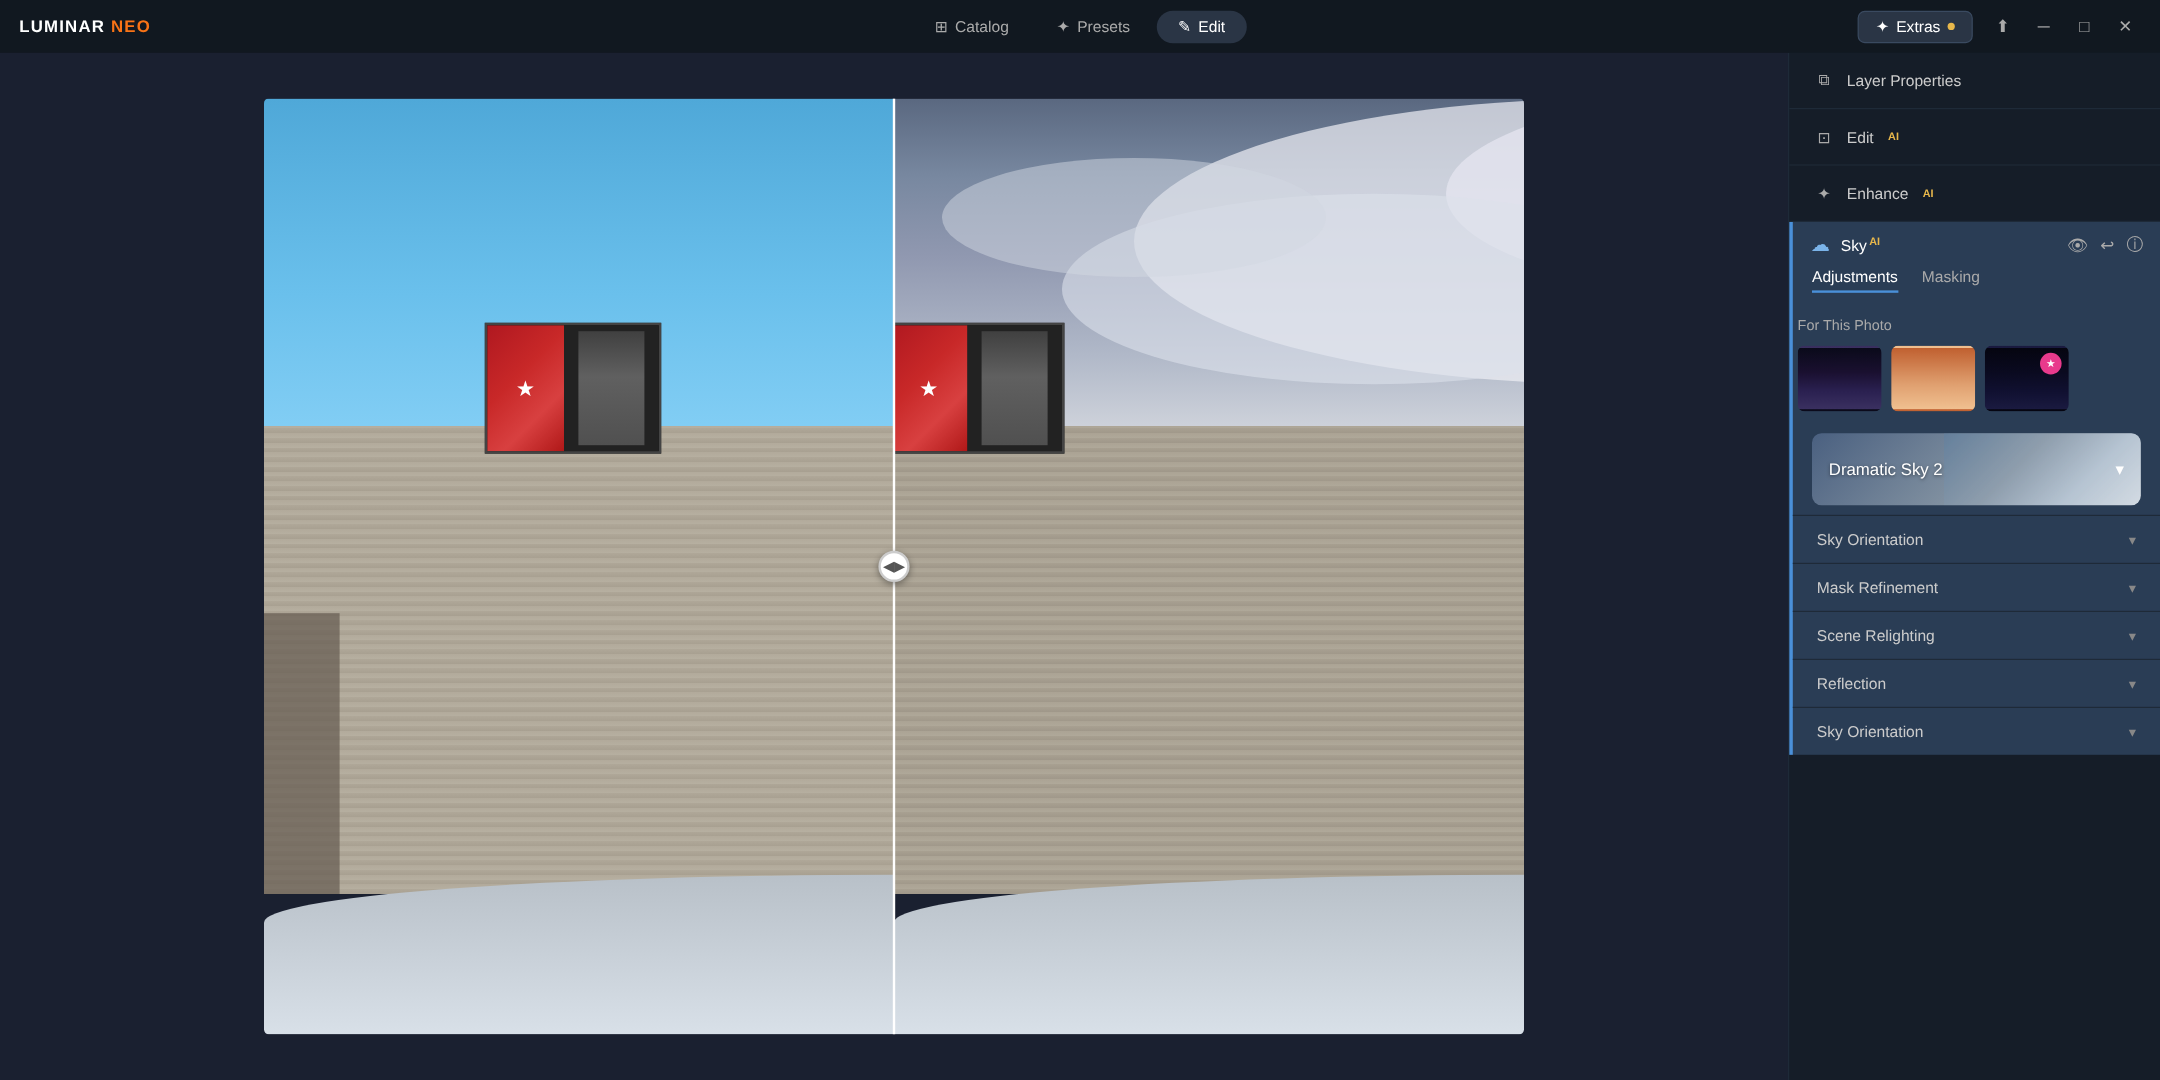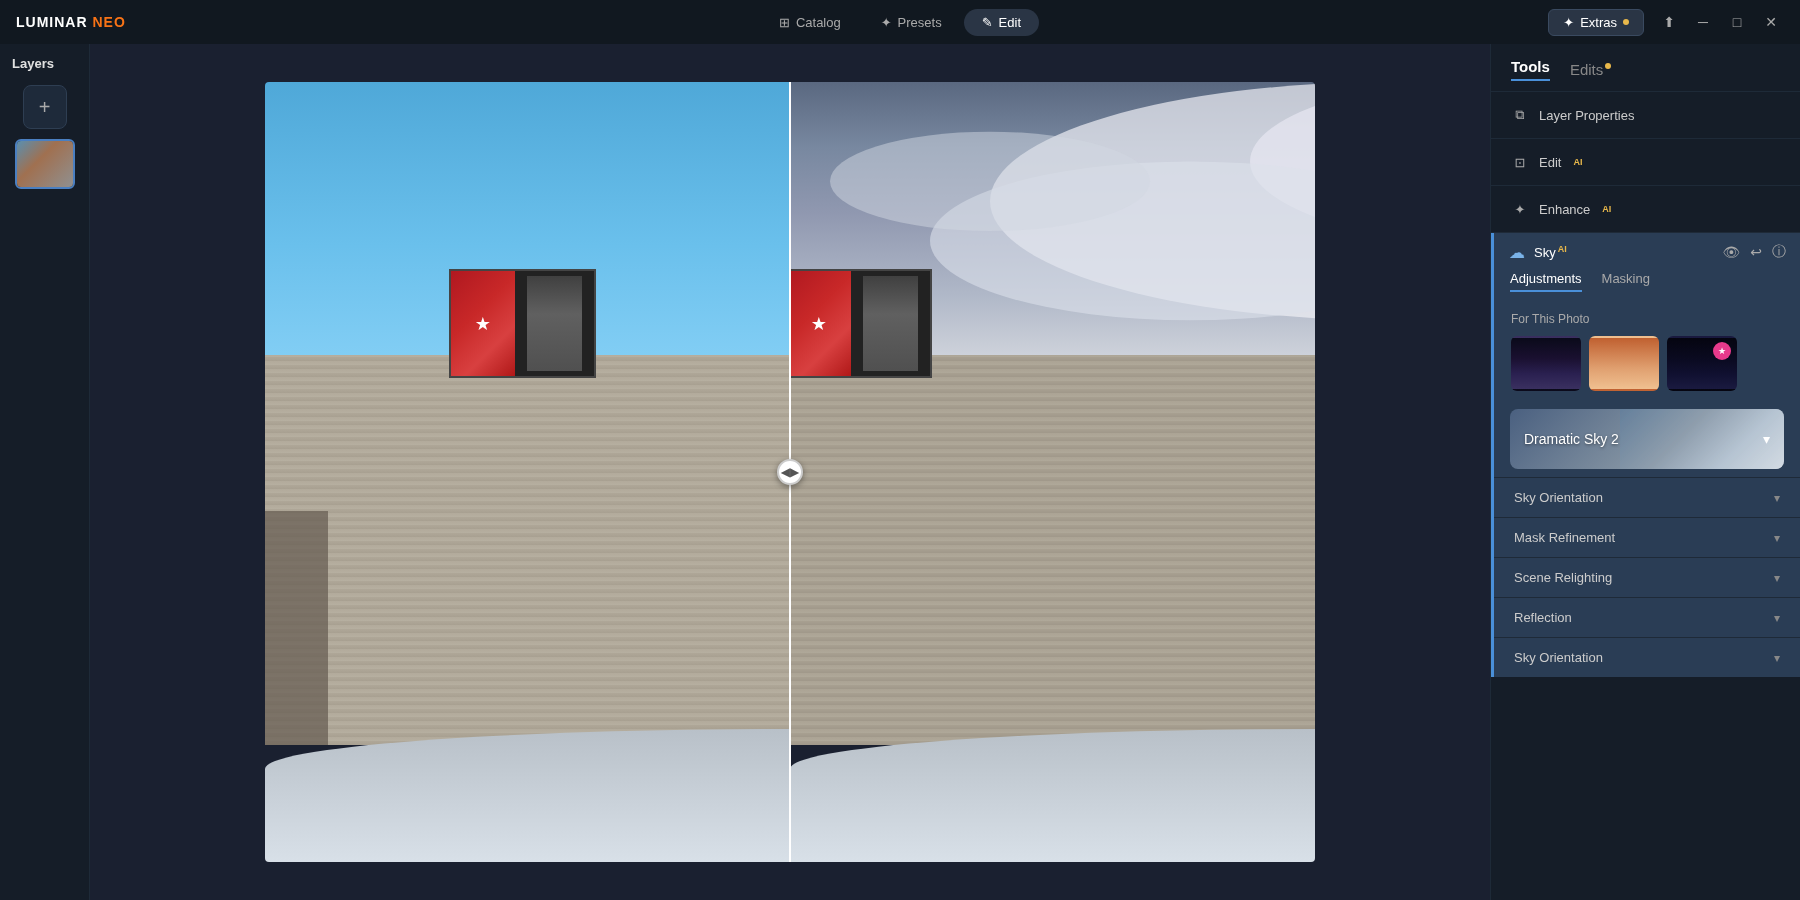--- a/index.html
+++ b/index.html
@@ -329,21 +329,21 @@
       cursor: pointer;
       padding-bottom: 4px;
     }
     .sky-sub-tab.active {
       color: #fff;
       border-bottom: 2px solid #4a90d9;
     }
 
     
     .for-photo-section {
-      padding: 10px 17px;
+      padding: 10px 4px;
     }
     .for-photo-title {
       font-size: 12px;
       color: #aaa;
       margin-bottom: 10px;
     }
     .sky-thumbs {
       display: flex;
       gap: 8px;
       overflow-x: auto;
@@ -485,29 +485,20 @@
       <button class="win-btn">⬆</button>
       <button class="win-btn">─</button>
       <button class="win-btn">□</button>
       <button class="win-btn close">✕</button>
     </div>
   </div>
 </div>
 
 <div class="main">
 
-  <div class="layers-panel">
-    <div class="layers-title">Layers</div>
-    <button class="add-layer-btn">
-      <span>+</span>
-    </button>
-    <div class="layer-thumb">
-      <div class="layer-thumb-inner"></div>
-    </div>
-  </div>
 
   <div class="canvas-area">
 
     <div class="canvas-wrapper">
       <div class="canvas-container">
 
         <div class="scene-left">
 
           <div style="position:absolute;top:0;left:0;width:200%;height:42%;background:linear-gradient(180deg,#4fa8d8 0%,#6ac0ec 50%,#8dd4f8 100%);"></div>
 
@@ -561,26 +552,20 @@
             <div class="divider-handle-arrows">◀▶</div>
           </div>
         </div>
 
       </div>
     </div>
   </div>
 
   <div class="tools-panel">
 
-    <div class="tools-header">
-      <div class="tools-tab active">Tools</div>
-      <div class="edits-tab">
-        <span>Edits</span><span class="edits-dot"></span>
-      </div>
-    </div>
 
     <div class="tool-section">
       <div class="tool-item">
         <span class="tool-icon">⧉</span>
         <span>Layer Properties</span>
       </div>
     </div>
 
     <div class="tool-section">
       <div class="tool-item">

